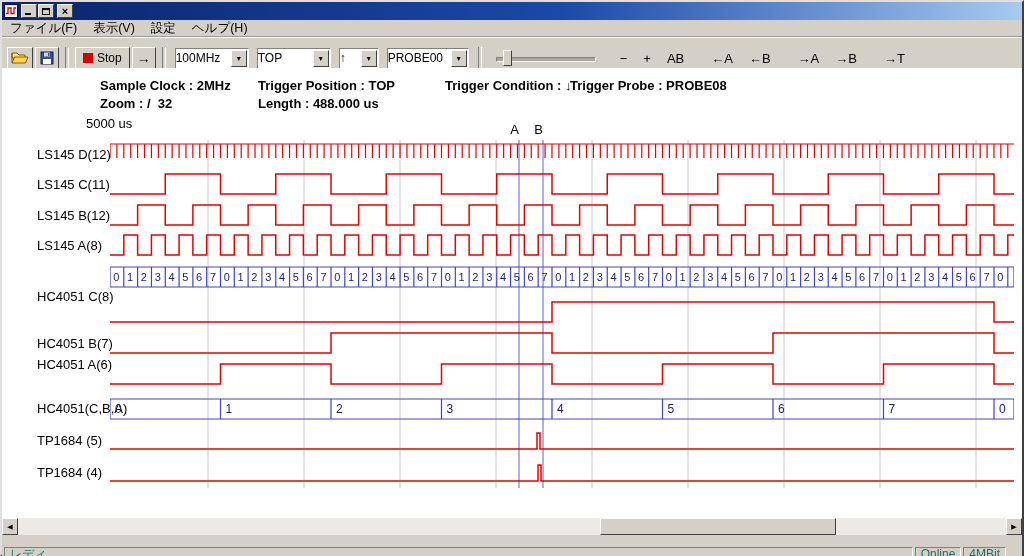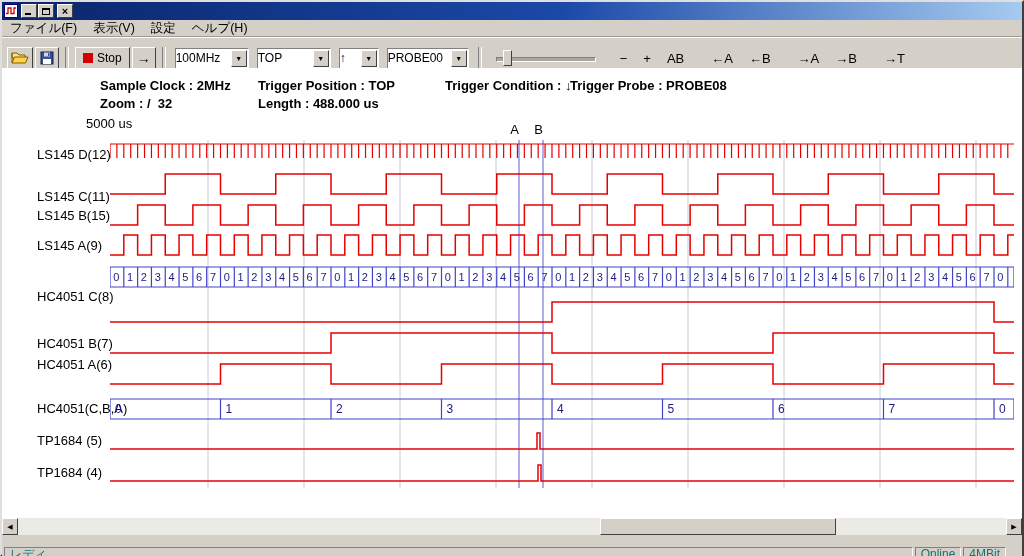--- a/index.html
+++ b/index.html
@@ -177,23 +177,23 @@
     <span class="info" id="inf-tp">Trigger Position : TOP</span>
     <span class="info" id="inf-tc">Trigger Condition : ↓</span>
     <span class="info" id="inf-pr">Trigger Probe : PROBE08</span>
     <span class="info" id="inf-zm">Zoom : /  32</span>
     <span class="info" id="inf-ln">Length : 488.000 us</span>
 
     <div id="waves">
       <span id="timelabel">5000 us</span>
       <div id="labelcol">
           <div class="chlabel" style="top: 26px;">LS145 D(12)</div>
-          <div class="chlabel" style="top: 68px;">LS145 C(11)</div>
-          <div class="chlabel" style="top: 87px;">LS145 B(15)</div>
-          <div class="chlabel" style="top: 117px;">LS145 A(9)</div>
+          <div class="chlabel" style="top: 56px;">LS145 C(11)</div>
+          <div class="chlabel" style="top: 87px;">LS145 B(12)</div>
+          <div class="chlabel" style="top: 117px;">LS145 A(8)</div>
           <div class="chlabel" style="top: 168px;">HC4051 C(8)</div>
           <div class="chlabel" style="top: 215px;">HC4051 B(7)</div>
           <div class="chlabel" style="top: 236px;">HC4051 A(6)</div>
           <div class="chlabel" style="top: 280px;">HC4051(C,B,A)</div>
           <div class="chlabel" style="top: 312px;">TP1684 (5)</div>
           <div class="chlabel" style="top: 344px;">TP1684 (4)</div>
         </div>
       <svg id="plot" width="904" height="348">
           <line x1="98" y1="0" x2="98" y2="348" stroke="#c9ccd6" stroke-width="1"></line>
           <line x1="194" y1="0" x2="194" y2="348" stroke="#c9ccd6" stroke-width="1"></line>

